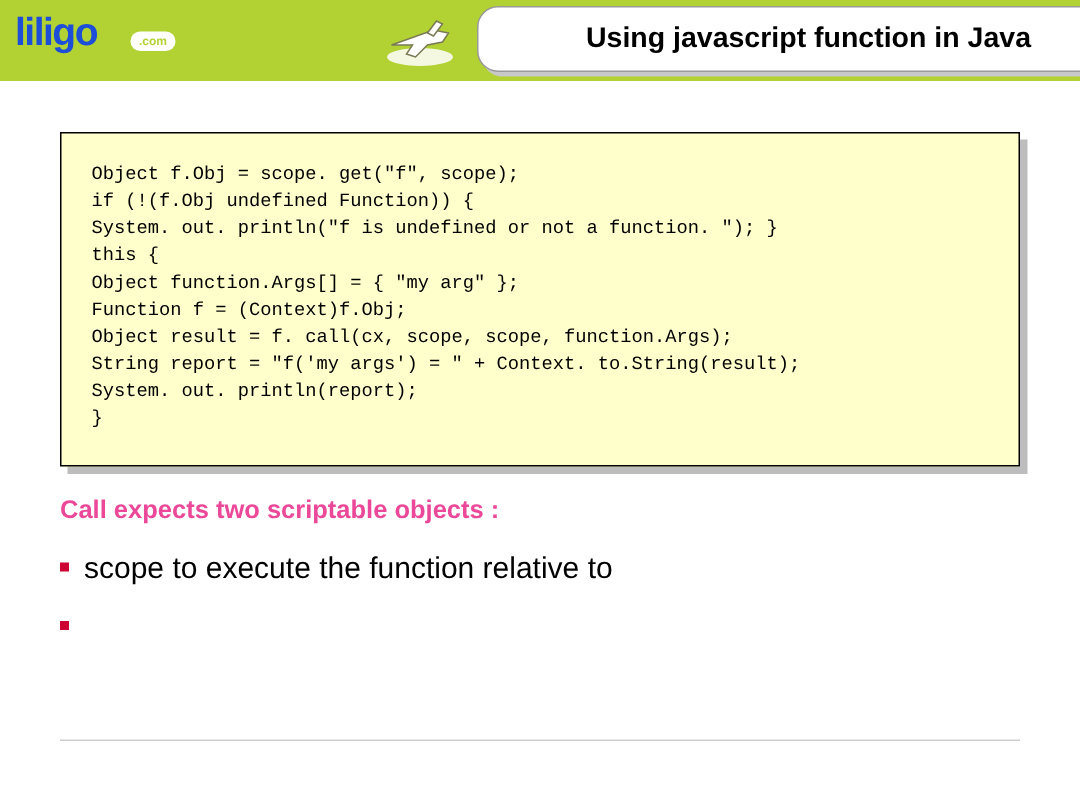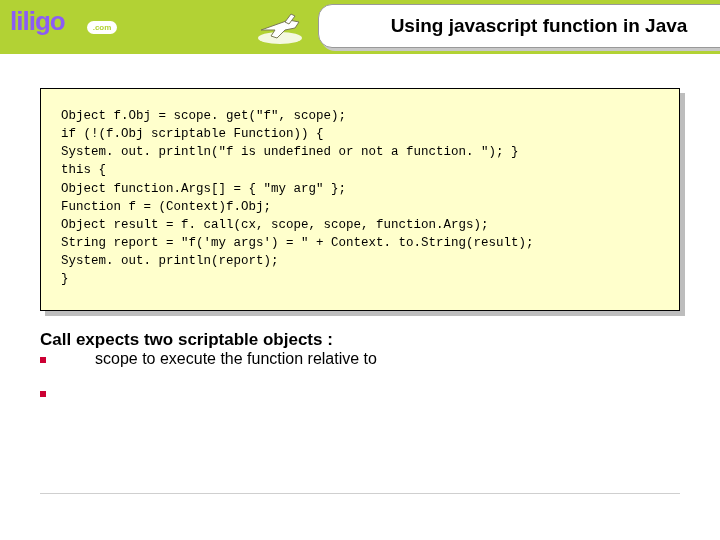--- a/index.html
+++ b/index.html
@@ -22,21 +22,21 @@
     position: absolute;
     top: 6px; left: 10px;
     display: flex;
     align-items: center;
     gap: 2px;
   }
   .logo-text {
     font-family: Arial, sans-serif;
     font-weight: 900;
     font-size: 26px;
-    color: #8b5cf6;
+    color: #1d4ed8;
     letter-spacing: -1px;
   }
   .logo-com {
     background: #ffffff;
     color: #b2d234;
     font-size: 8px;
     font-weight: bold;
     padding: 2px 6px;
     border-radius: 9px;
     margin-left: 20px;
@@ -87,39 +87,39 @@
   .code-card pre .bold { font-weight: normal; text-align: right; }
   .body-area {
     position: absolute;
     top: 330px;
     left: 40px;
     width: 640px;
   }
   .subheading {
     font-size: 17px;
     font-weight: bold;
-    color: #000000;
+    color: #ec4899;
+    margin-bottom: 18px;
   }
   .bullet-row {
     display: flex;
     align-items: flex-start;
     gap: 10px;
     margin-bottom: 16px;
   }
   .bullet-sq {
     width: 6px;
     height: 6px;
     background: #cc0033;
     margin-top: 7px;
     flex: 0 0 auto;
   }
   .bullet-text {
-    font-size: 16px;
+    font-size: 20px;
     color: #000;
-    margin-left: 39px;
   }
   .footer-rule {
     position: absolute;
     left: 40px;
     bottom: 46px;
     width: 640px;
     height: 1px;
     background: #cfcfcf;
   }
 </style>
@@ -138,21 +138,21 @@
   <path d="M6 22 L34 12 L44 14 L40 20 L30 22 L22 30 L16 28 L20 22 Z" fill="#ffffff" stroke="#7a7a55" stroke-width="1"></path>
   <path d="M30 14 L36 6 L40 8 L34 16 Z" fill="#ffffff" stroke="#7a7a55" stroke-width="1"></path>
 </svg>
 
 <div class="title-pill">
   <span class="title-pill-text">Using javascript function in Java</span>
 </div>
 
 <div class="code-card">
   <pre><span>Object f.Obj = scope. get("f", scope);</span>
-<span>if (!(f.Obj scriptable Function)) {</span>
+<span>if (!(f.Obj undefined Function)) {</span>
 <span>System. out. println("f is undefined or not a function. "); }</span>
 <span>this {</span>
 <span>Object function.Args[] = { "my arg" };</span>
 <span>Function f = (Context)f.Obj;</span>
 <span class="bold">Object result = f. call(cx, scope, scope, function.Args);</span>
 <span>String report = "f('my args') = " + Context. to.String(result);</span>
 <span>System. out. println(report);</span>
 <span>}</span></pre>
 </div>
 

